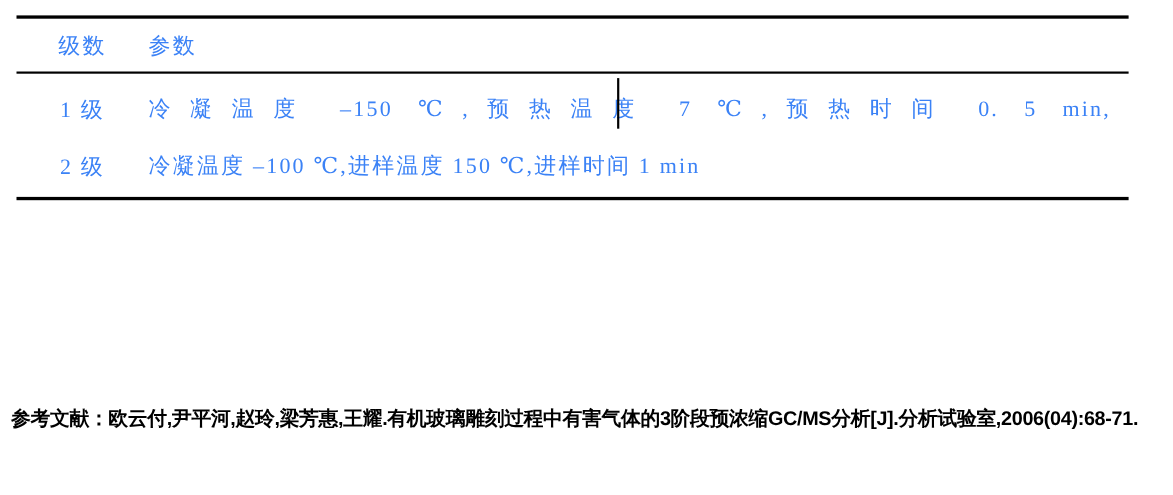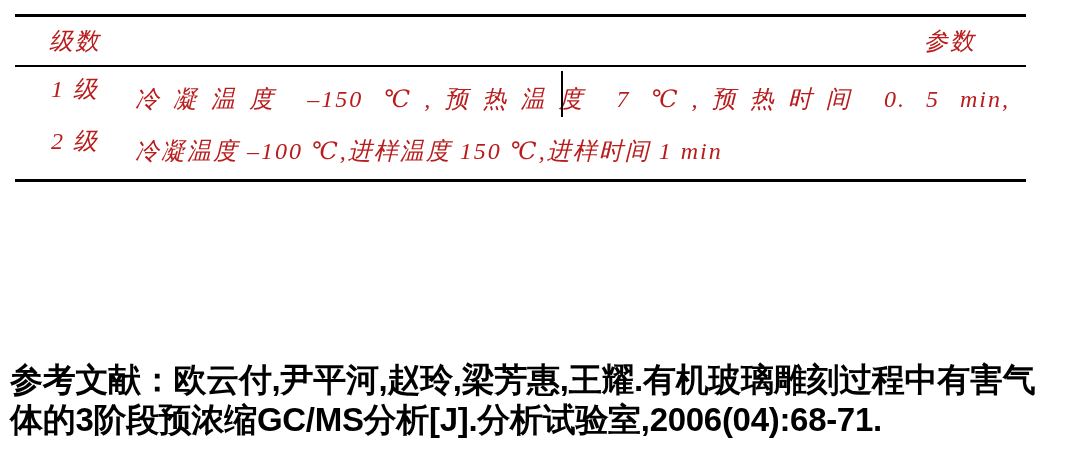--- a/index.html
+++ b/index.html
@@ -14,42 +14,41 @@
   }
   
   .ptable {
     position: absolute;
     left: 15px;
     top: 14px;
     width: 1011px;
     border-top: 3px solid #000;
     border-bottom: 3px solid #000;
     font-family: "Liberation Serif", "DejaVu Serif", serif;
-    font-size: 24px;
+    font-size: 20px;
     letter-spacing: 2px;
-    color: #b91c1c;
-    font-style: italic;
+    color: #3b82f6;
   }
   .thead {
     display: flex;
     align-items: center;
     height: 50px;
     border-bottom: 2px solid #000;
   }
   .th-level {
     width: 120px;
     text-align: center;
   }
   .th-params {
     flex: 1;
-    text-align: right;
+    text-align: left;
     margin-right: 50px;
   }
   .tbody { padding-top: 6px; padding-bottom: 2px; }
-  .trow { display: flex; align-items: flex-start; }
+  .trow { display: flex; align-items: center; }
   .level-cell {
     width: 120px;
     text-align: center;
     flex-shrink: 0;
   }
   .params-cell {
     flex: 1;
     padding-right: 16px;
     line-height: 52px;
   }
@@ -68,21 +67,21 @@
     background: #000;
   }
   
   .reference {
     position: absolute;
     left: 10px;
     top: 360px;
     width: 1040px;
     font-family: "Liberation Sans", "DejaVu Sans", sans-serif;
     font-weight: bold;
-    font-size: 33px;
+    font-size: 18px;
     line-height: 40px;
     letter-spacing: -0.3px;
     color: #000;
   }
 </style>
 </head>
 <body>
 
 <div class="page">
 

